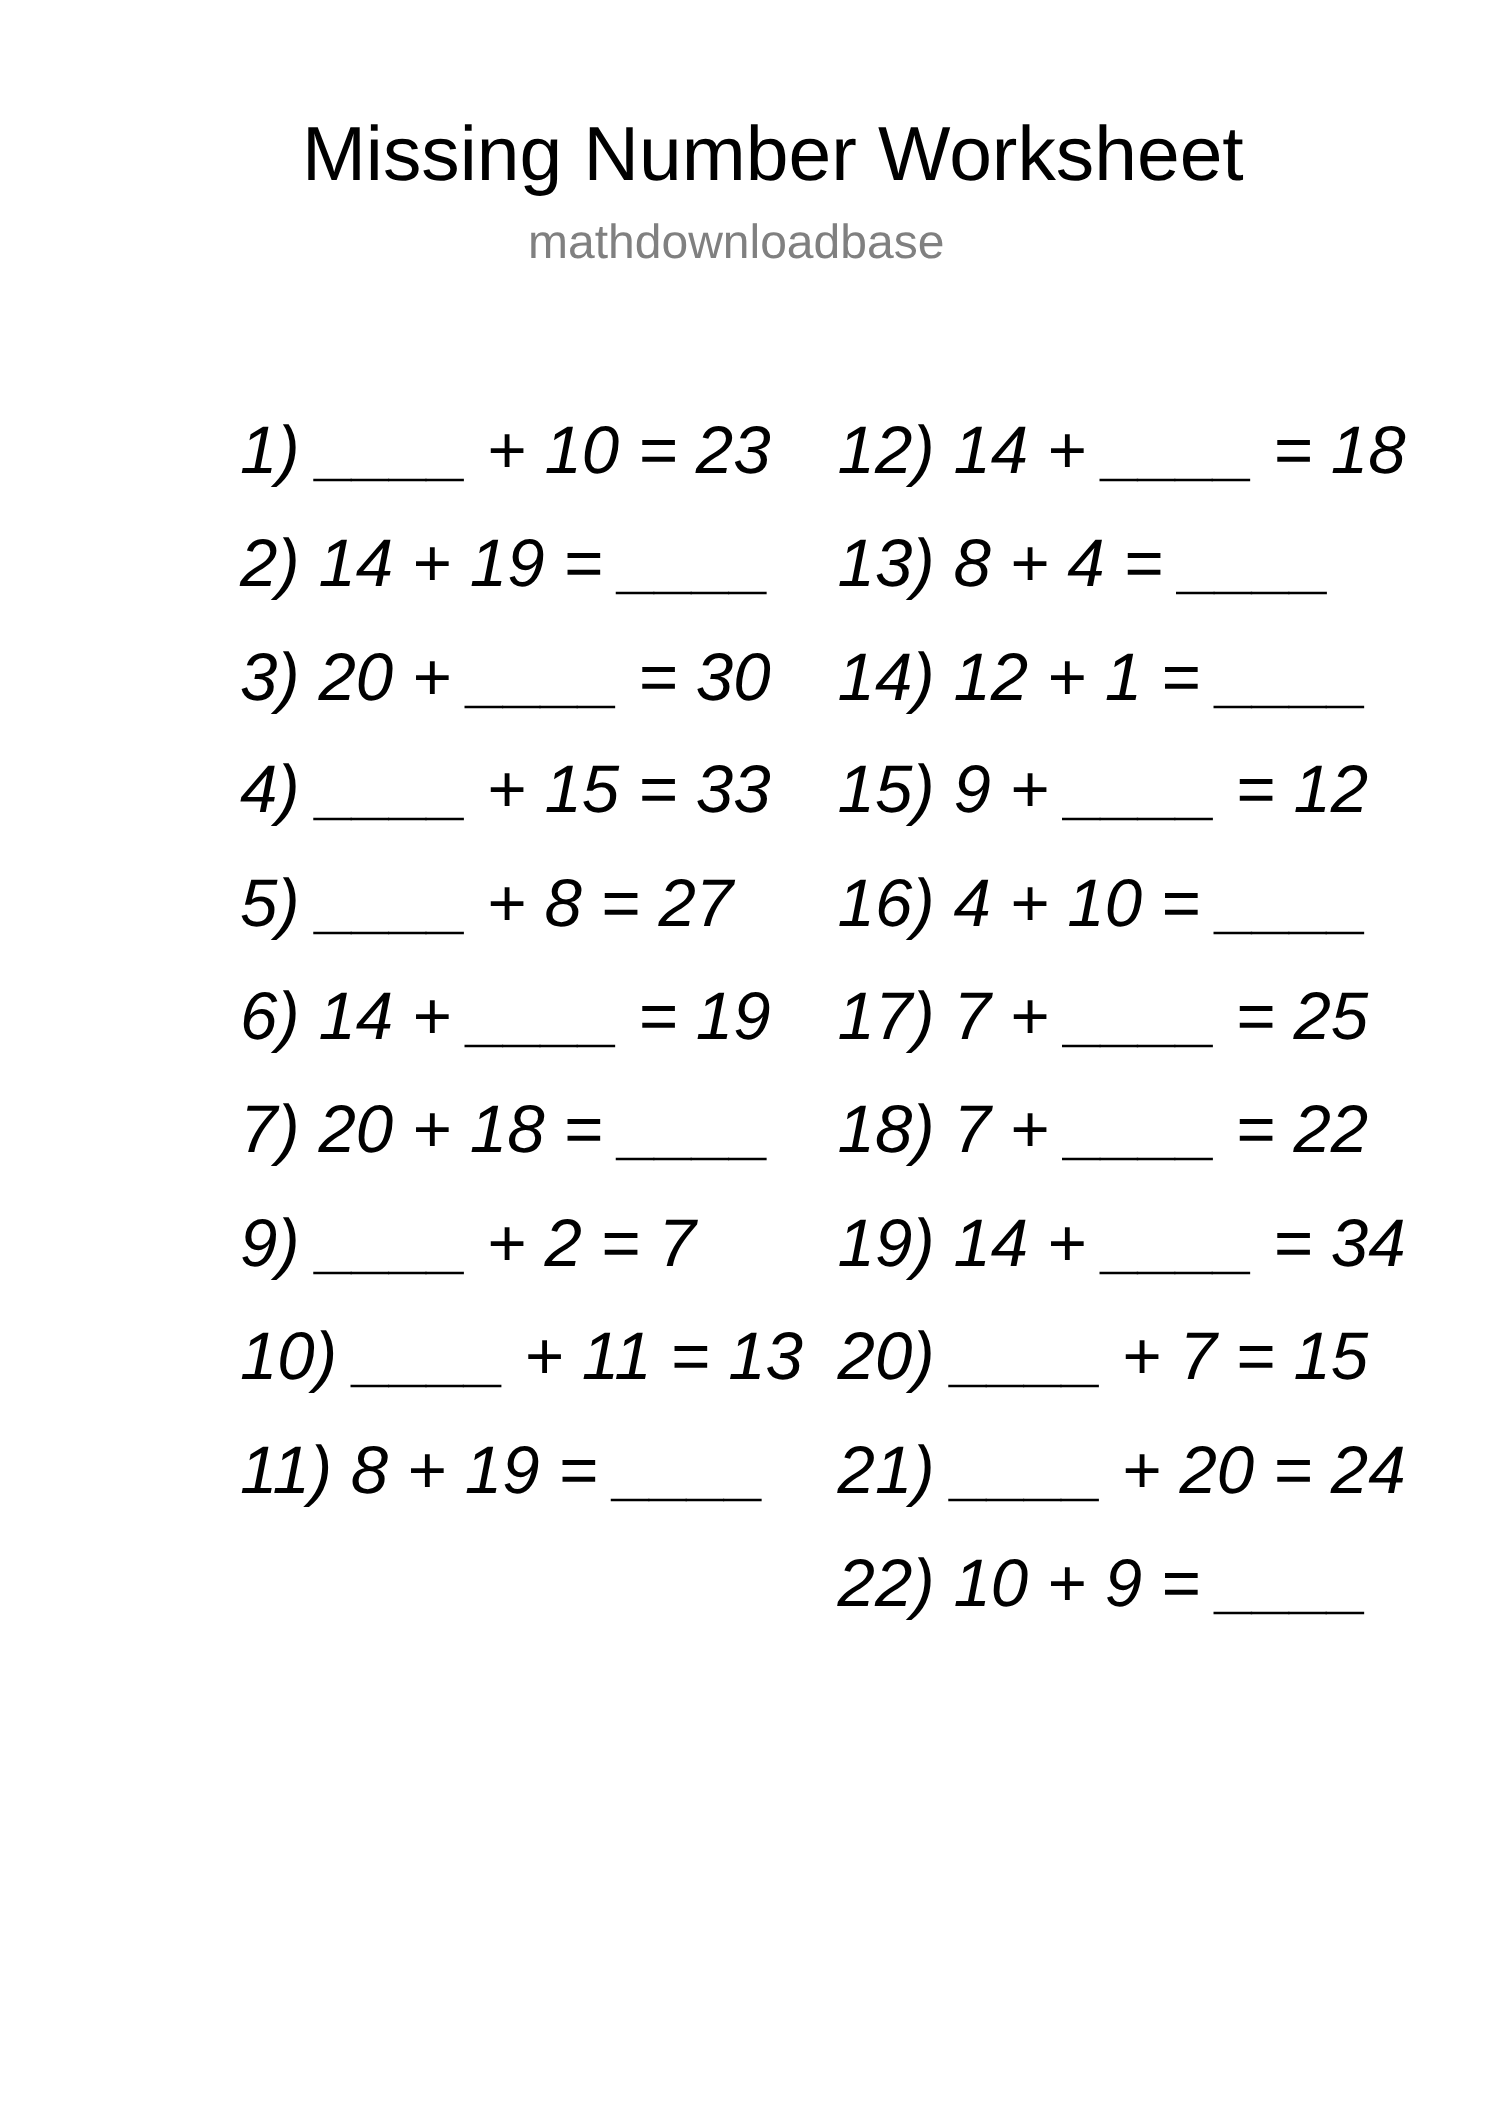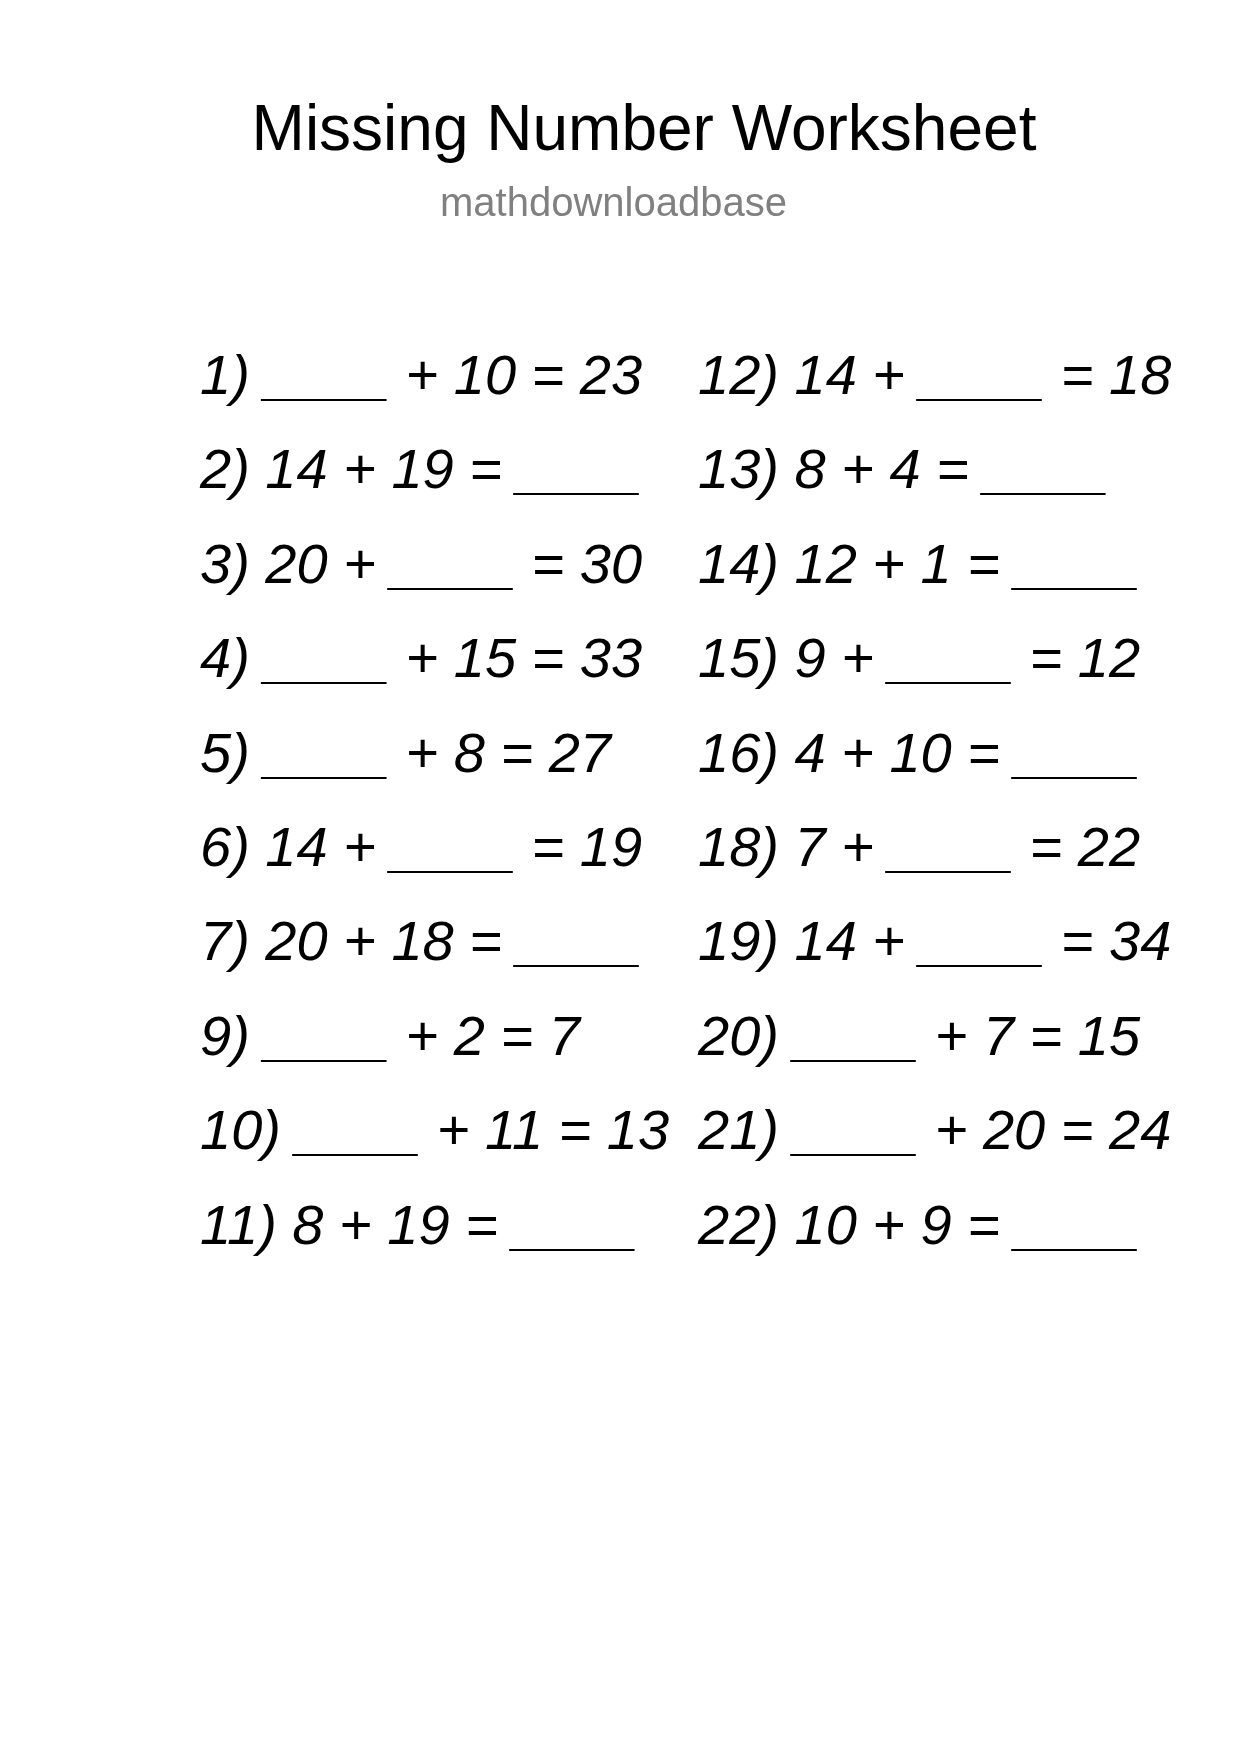--- a/index.html
+++ b/index.html
@@ -73,18 +73,19 @@
   <div class="problem">10) ____ + 11 = 13</div>
   <div class="problem">11) 8 + 19 = ____</div>
 </div>
 
 <div class="col right">
   <div class="problem">12) 14 + ____ = 18</div>
   <div class="problem">13) 8 + 4 = ____</div>
   <div class="problem">14) 12 + 1 = ____</div>
   <div class="problem">15) 9 + ____ = 12</div>
   <div class="problem">16) 4 + 10 = ____</div>
+  <div class="problem">17) 7 + ____ = 25</div>
   <div class="problem">18) 7 + ____ = 22</div>
   <div class="problem">19) 14 + ____ = 34</div>
   <div class="problem">20) ____ + 7 = 15</div>
   <div class="problem">21) ____ + 20 = 24</div>
   <div class="problem">22) 10 + 9 = ____</div>
 </div>
 
 </body></html>

